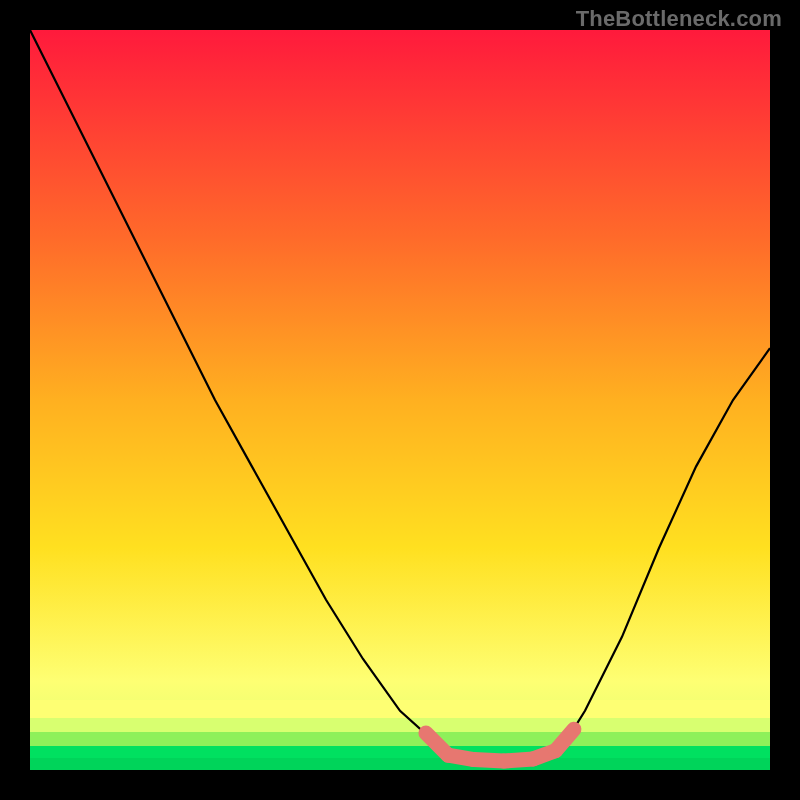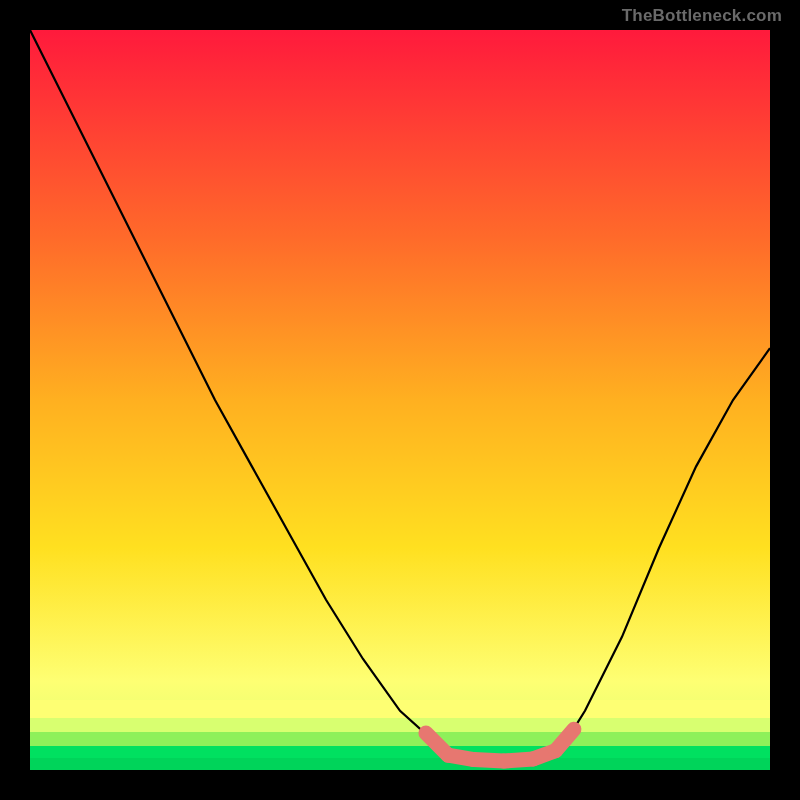--- a/index.html
+++ b/index.html
@@ -32,21 +32,21 @@
   .bottom-bar {
     position: absolute;
     left: 0;
     width: 100%;
   }
   .watermark {
     position: absolute;
     top: 6px;
     right: 18px;
     color: #6a6a6a;
-    font-size: 17px;
+    font-size: 22px;
     font-weight: 600;
     letter-spacing: 0.2px;
   }
   svg.curve {
     position: absolute;
     left: 0; top: 0;
     width: 100%; height: 100%;
     overflow: visible;
   }
 </style>

